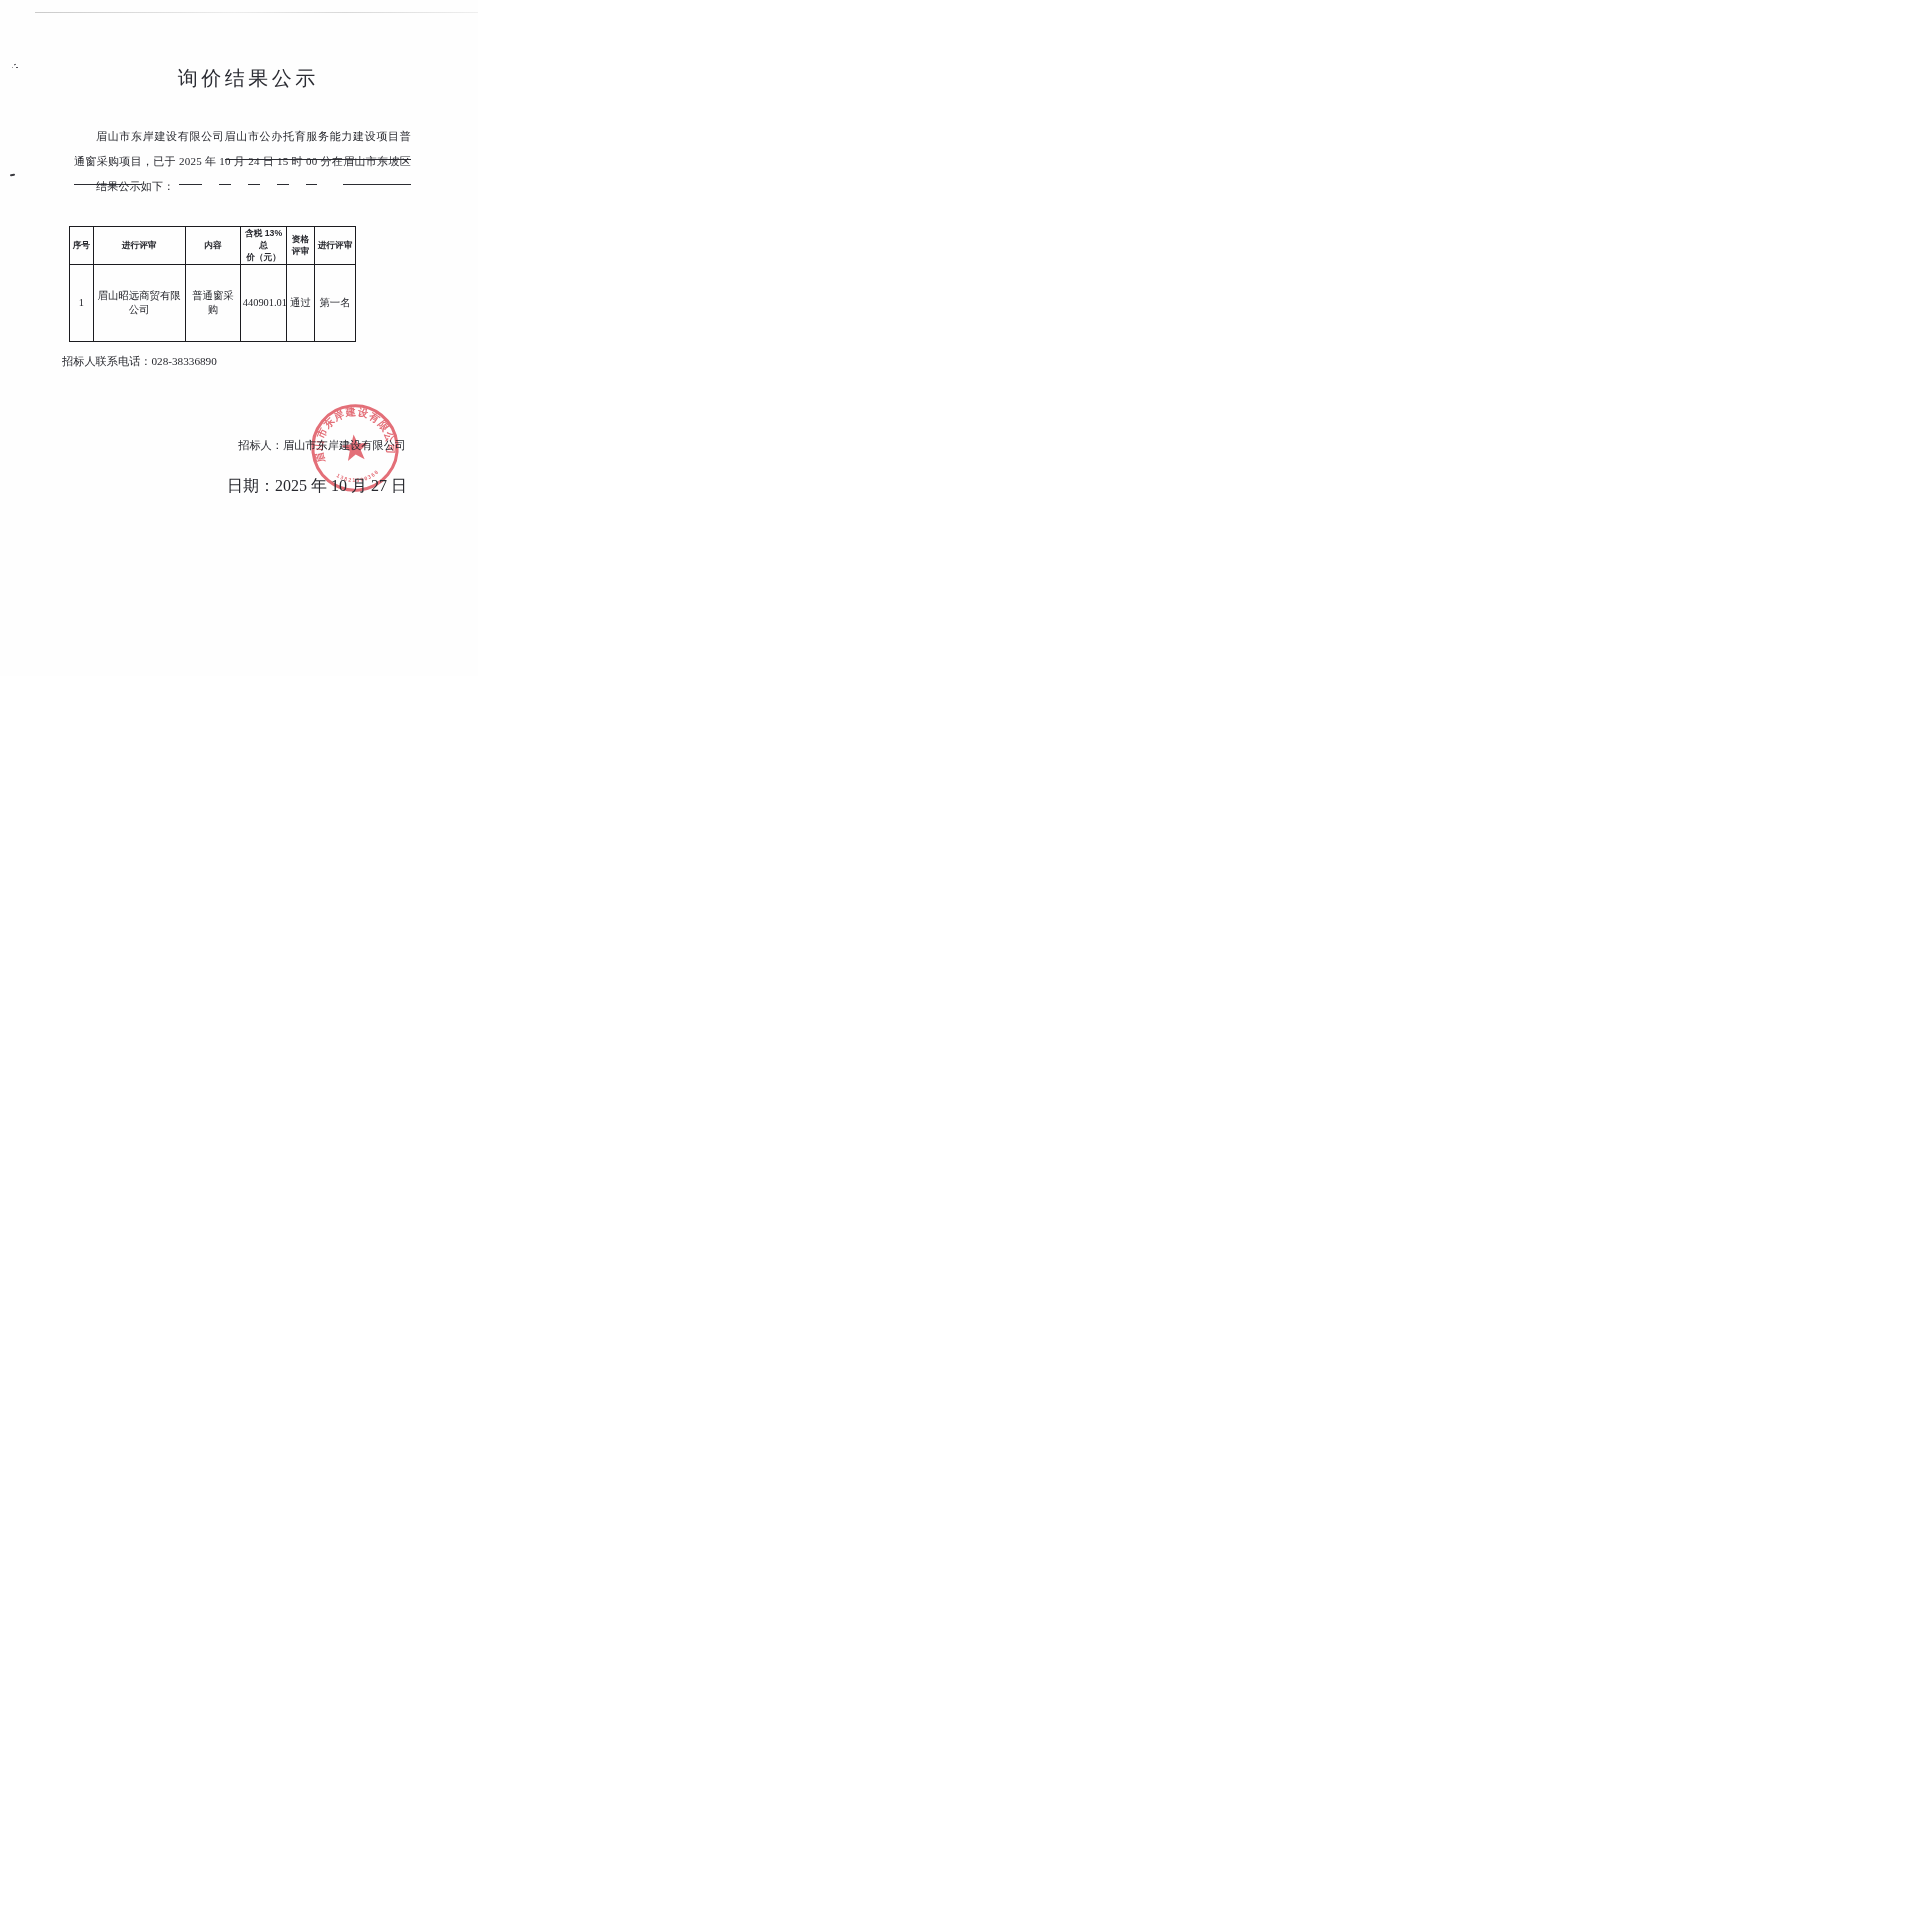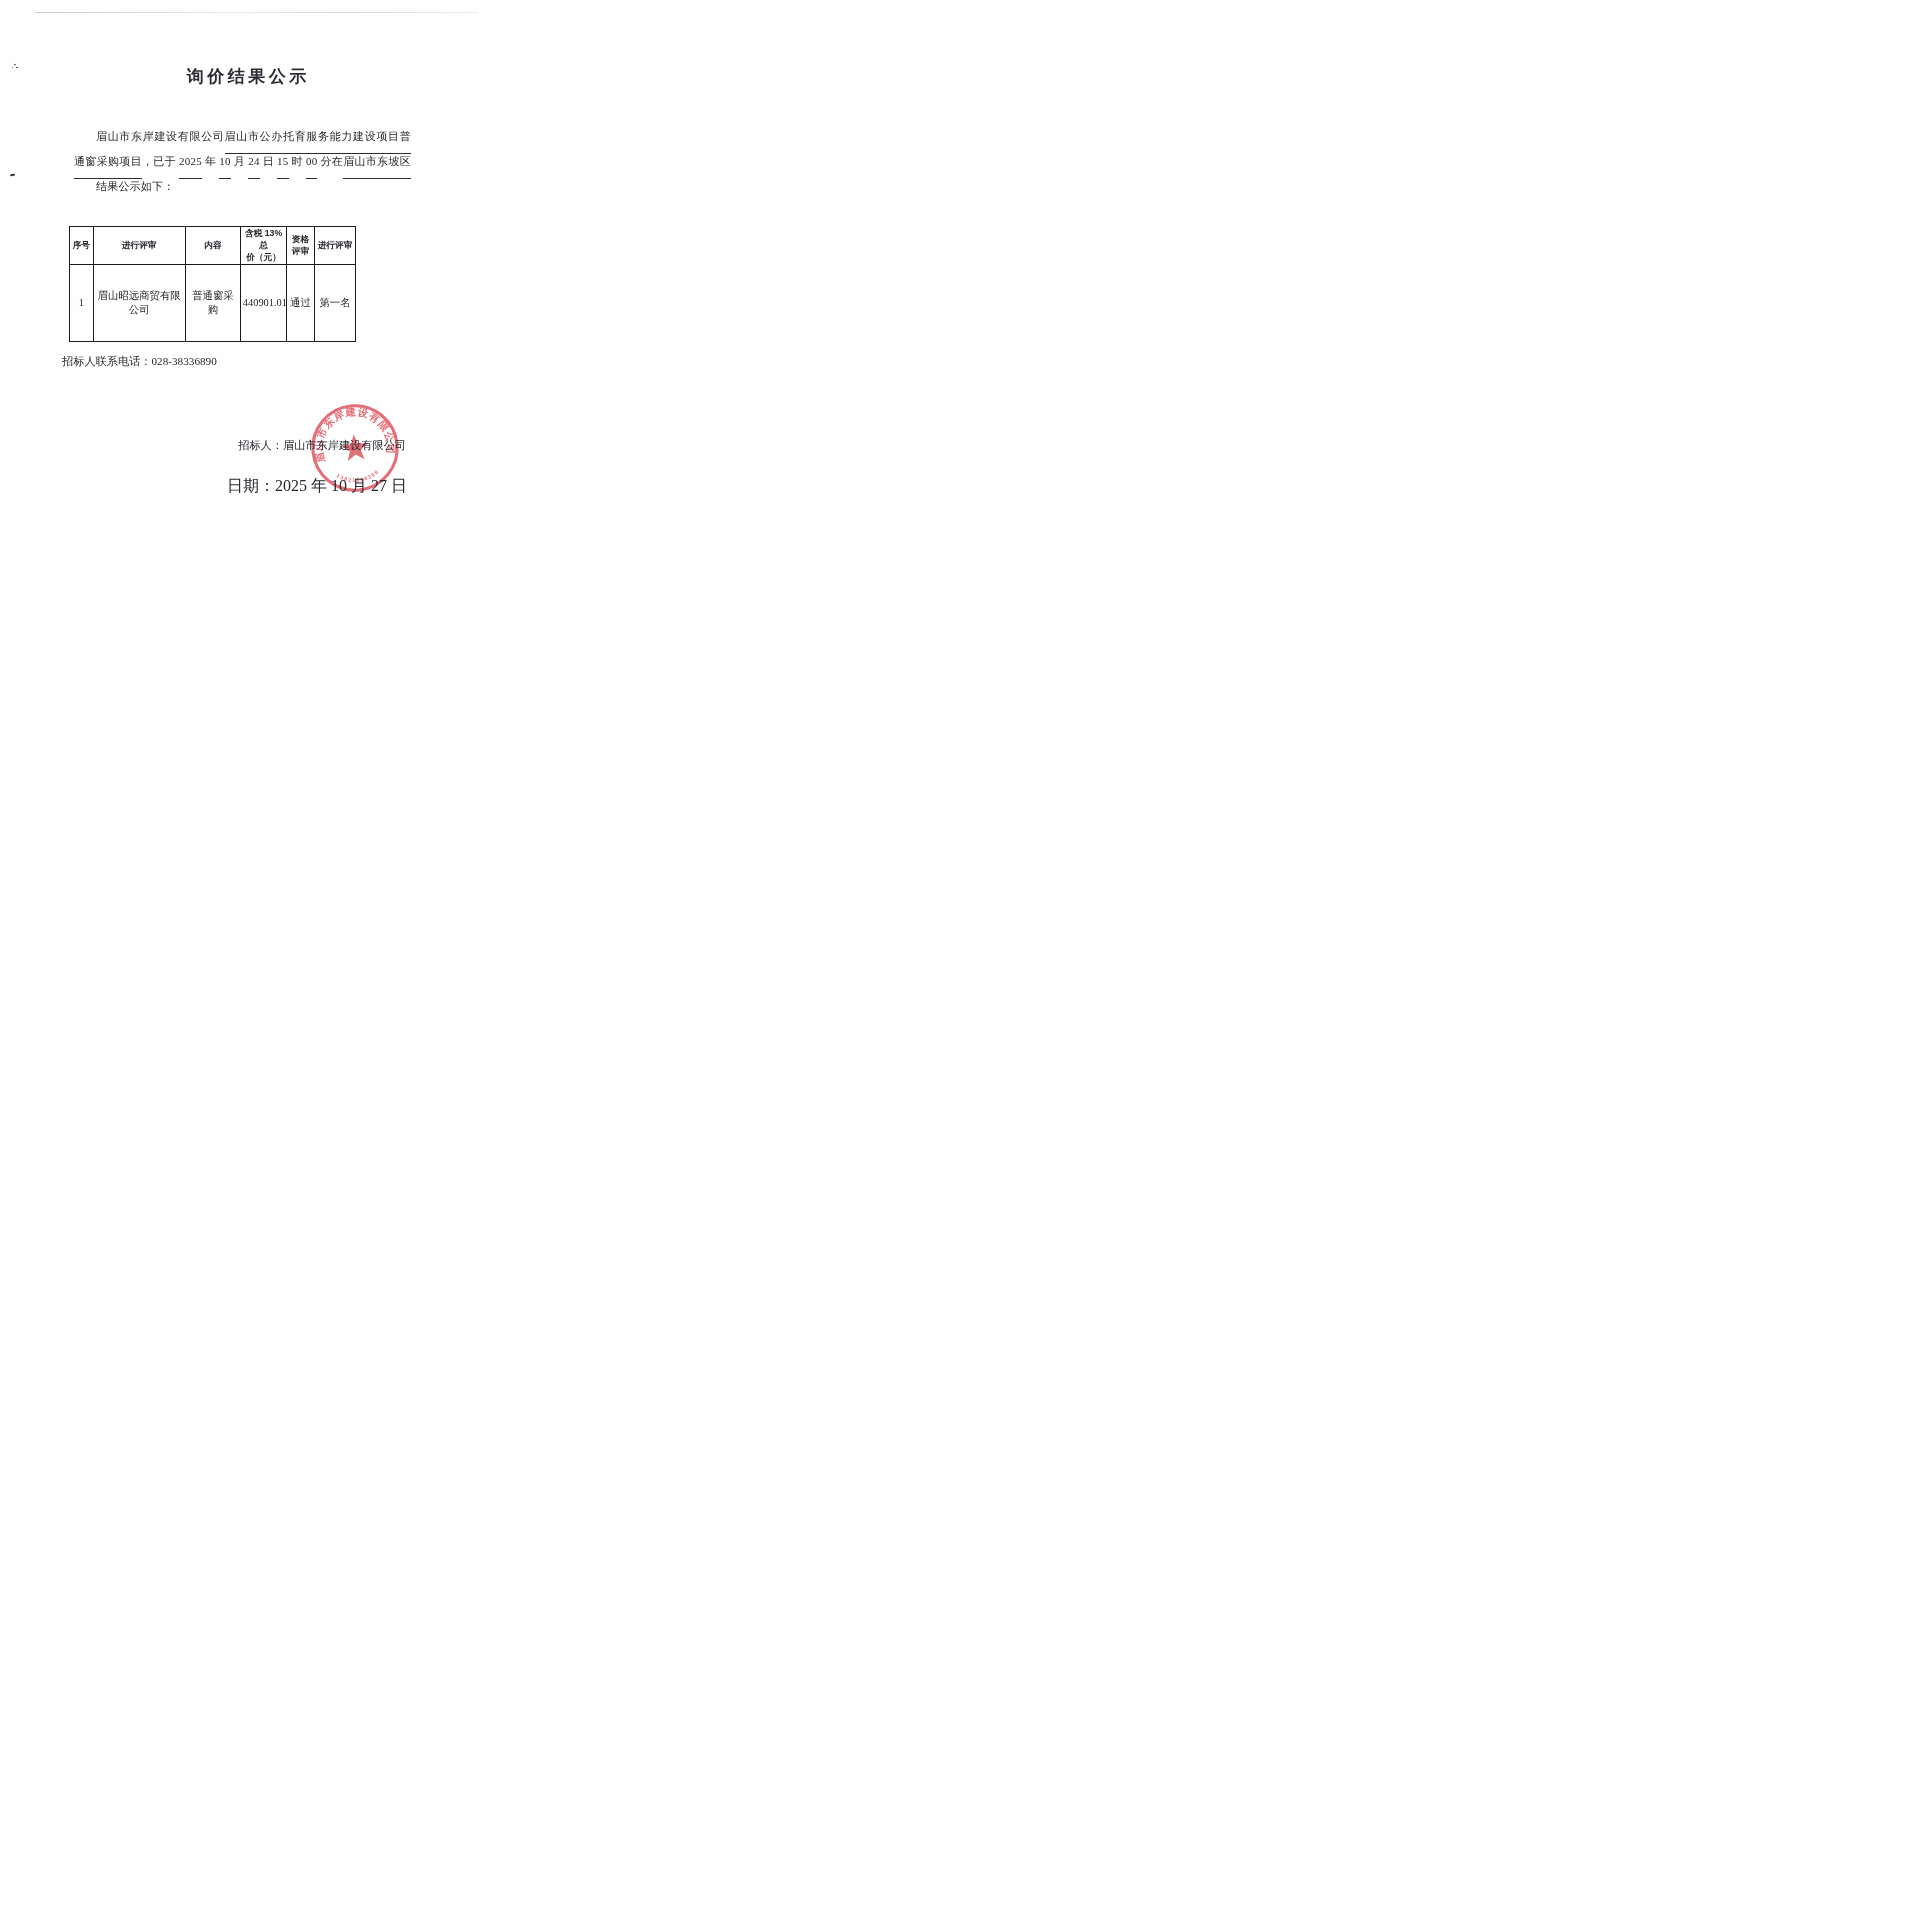--- a/index.html
+++ b/index.html
@@ -17,34 +17,34 @@
   .speck { position:absolute; background:#3a3a40; border-radius:0.8px; }
   .speck.s1 { left:13.5px; top:64px; width:2.3px; height:1.2px; transform:rotate(-20deg); }
   .speck.s2 { left:16px; top:67px; width:1.5px; height:1.2px; }
   .speck.s3 { left:9.6px; top:174px; width:4.6px; height:1.5px; border-radius:1.2px; transform:rotate(-8deg); }
   .speck.s4 { left:12px; top:67px; width:1.2px; height:0.8px; opacity:.7; }
 
   .title {
     position:absolute; top:65px; left:0; width:100%;
     text-align:center;
     font-family:"Liberation Sans","DejaVu Sans",sans-serif;
-    font-weight:700; font-size:17px; letter-spacing:3.5px;
+    font-weight:400; font-size:20px; letter-spacing:3.5px;
     color:#2b2c33; transform:translateX(9.2px);
     white-space:nowrap;
   }
 
   .para {
     position:absolute; left:74px; top:124px; width:337px;
     font-size:11px; line-height:25px; color:#27282e;
     letter-spacing:0.2px;
   }
   .para-line { white-space:normal; }
   .para-line.justify { text-align:justify; text-align-last:justify; }
   .para-line.indent { text-indent:22px; }
-  .seg.u { border-bottom:1px solid #2b2c32; padding-bottom:11px; }
+  .seg.u { border-bottom:1px solid #2b2c32; padding-bottom:17px; }
 
   .doc-table {
     position:absolute; left:69px; top:226px; width:287px;
     border-collapse:collapse; table-layout:fixed;
     border:1.2px solid #1b1b1f;
   }
   .doc-table th, .doc-table td {
     border:0.8px solid #1b1b1f;
     text-align:center; vertical-align:middle;
     padding:0 1.5px; overflow:hidden;

